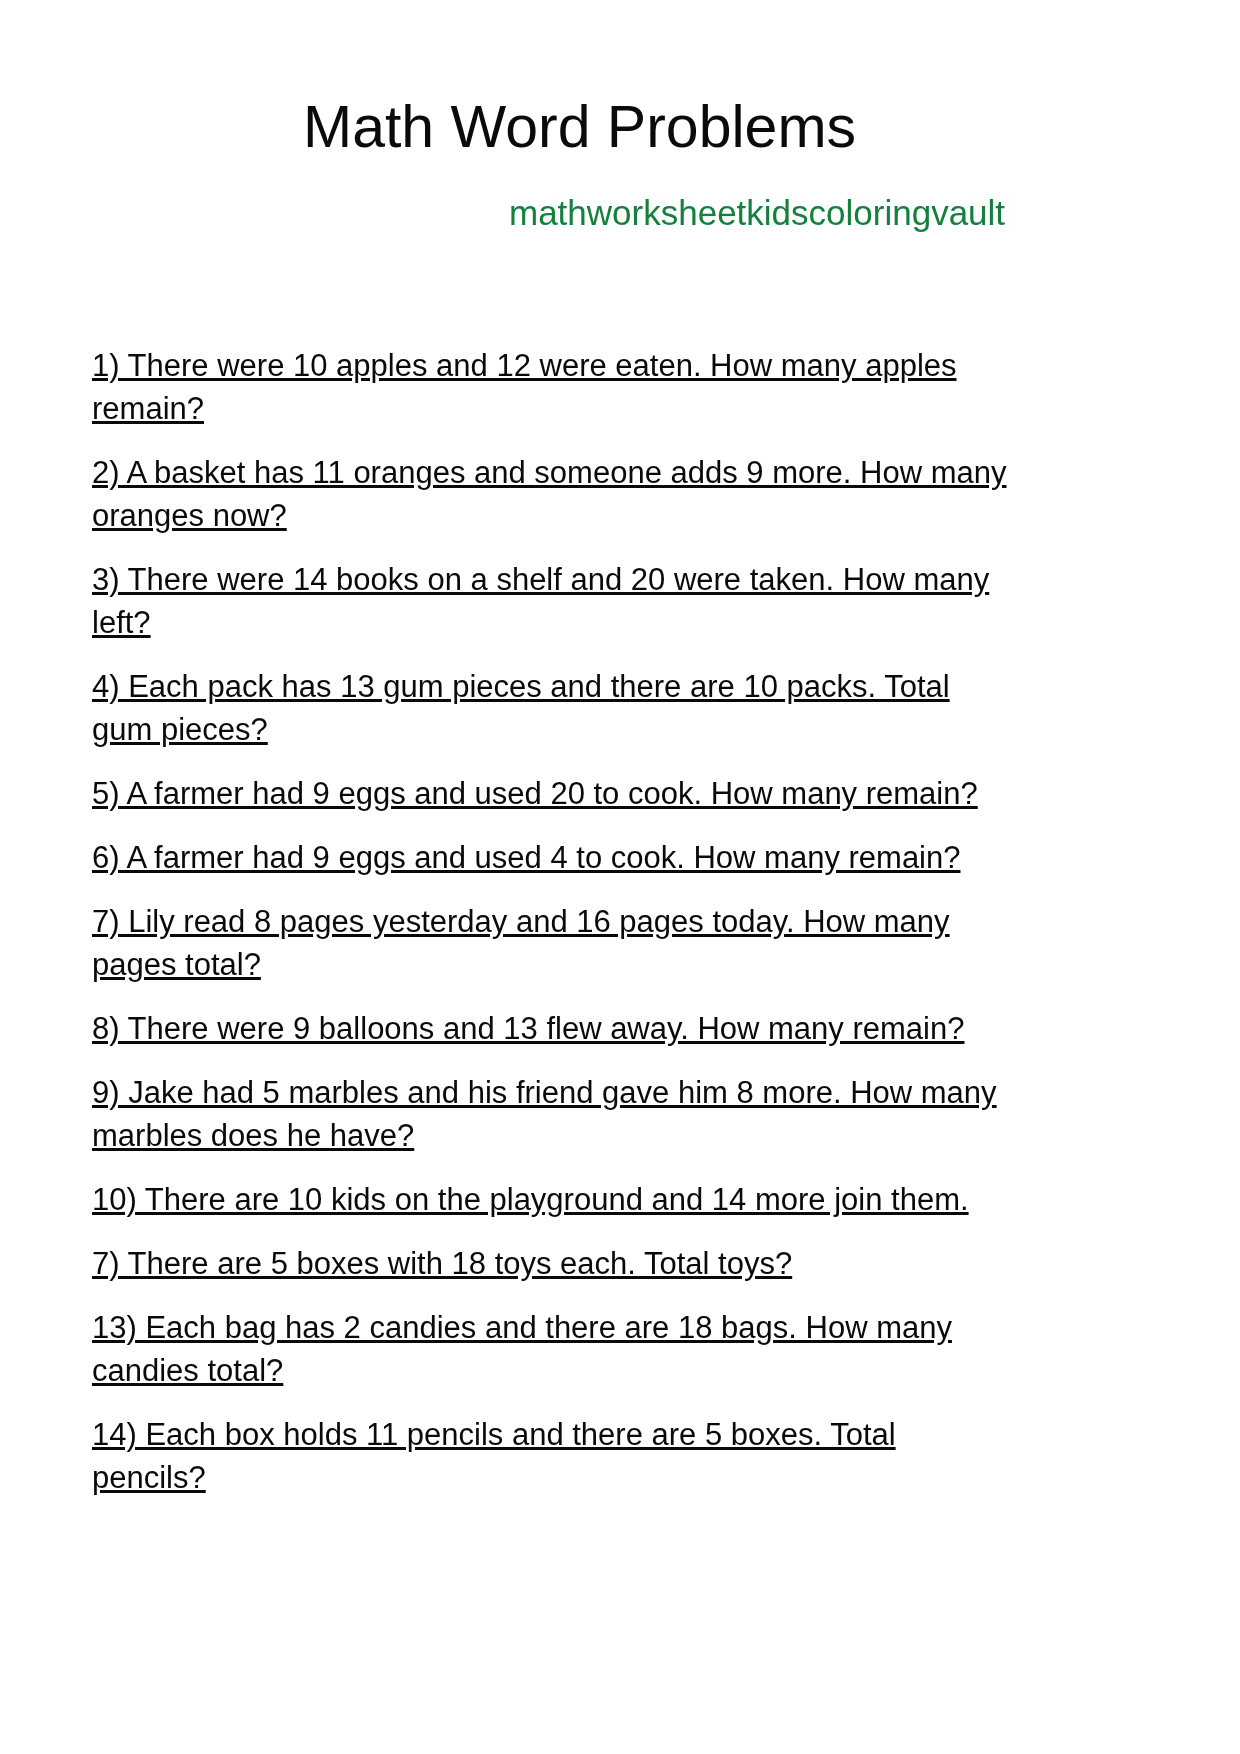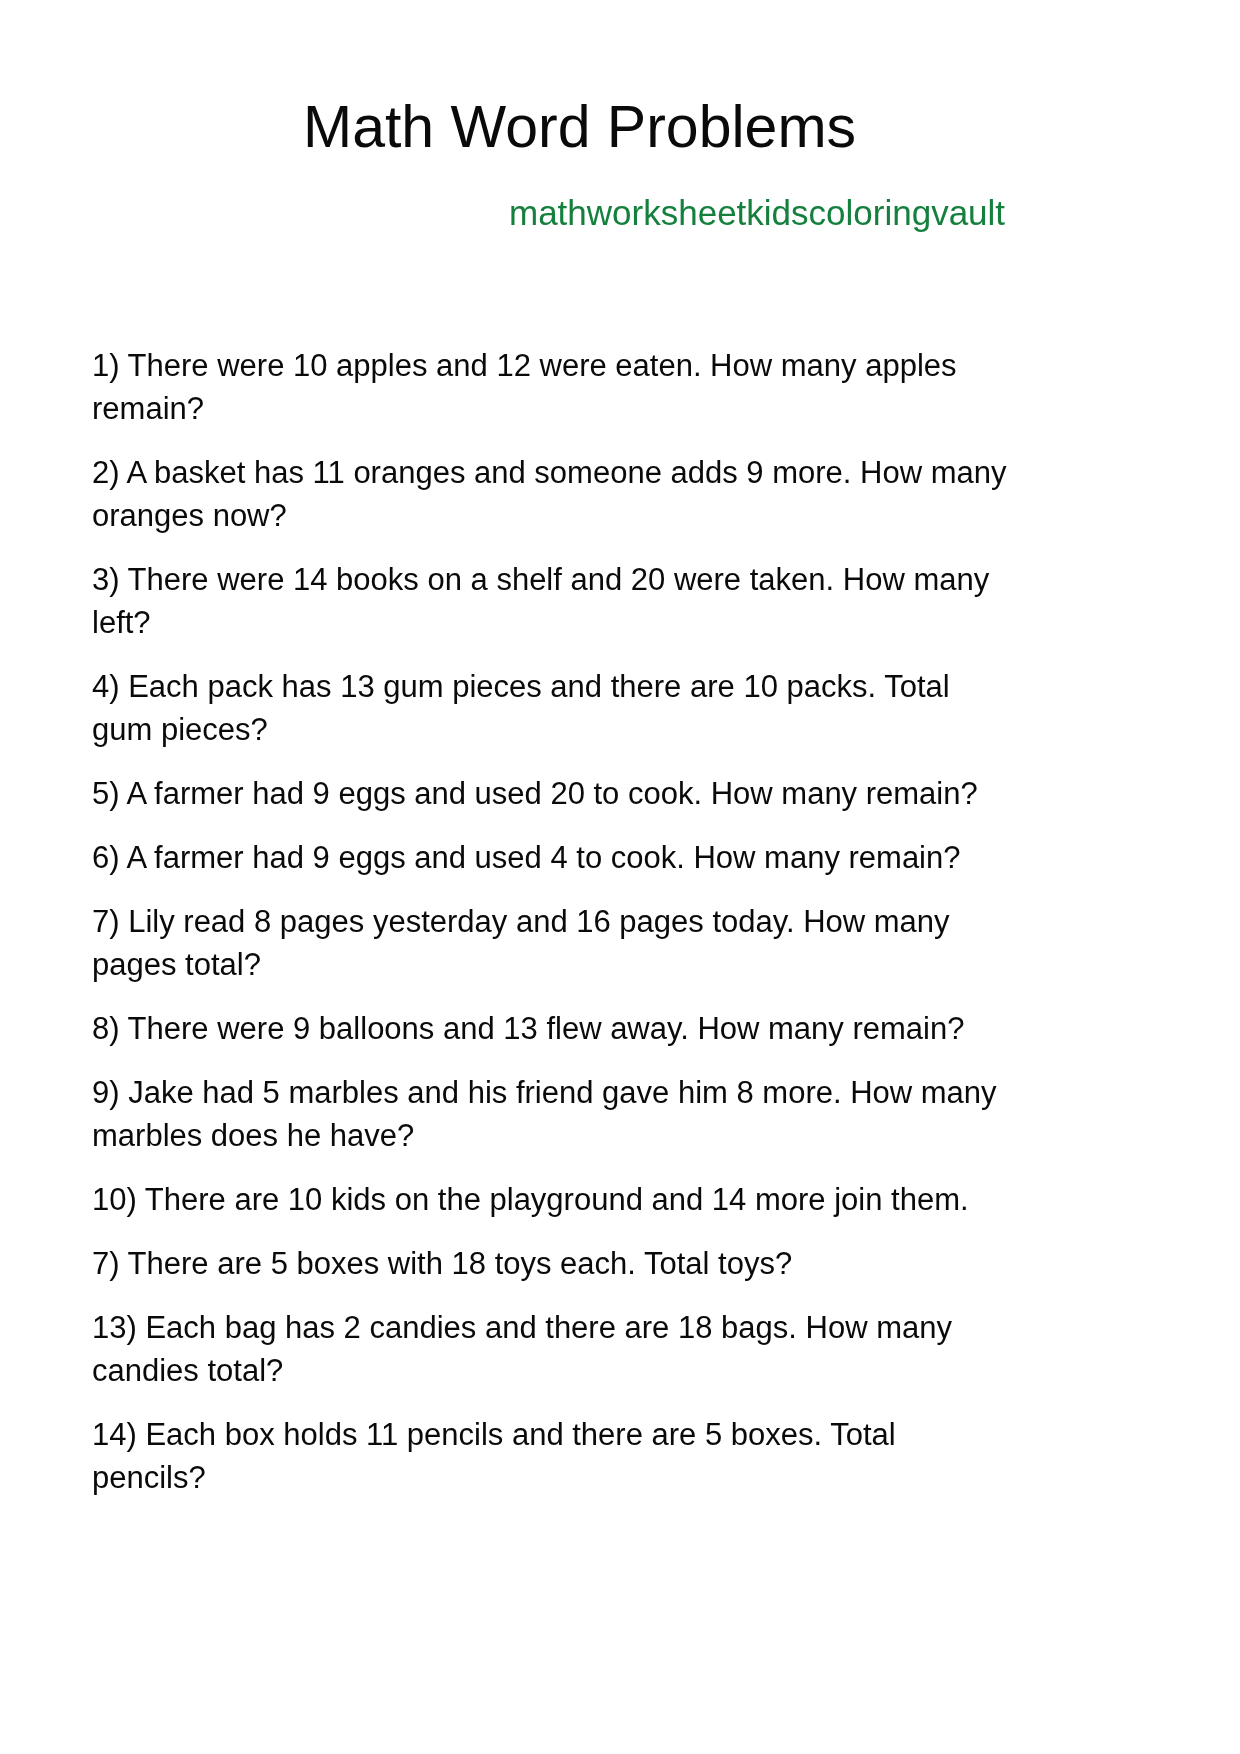--- a/index.html
+++ b/index.html
@@ -35,21 +35,21 @@
   }
   .problems {
     position: absolute;
     left: 92px;
     top: 344px;
     width: 1070px;
     font-size: 31px;
     line-height: 43px;
     color: #0a0a0a;
   }
-  .problem { margin: 0 0 21px 0; }
+  .problem { margin: 0 0 21px 0; text-decoration: underline; }
   .line { white-space: pre; }
 </style>
 </head>
 <body>
 
 <div class="page">
   <h1 class="title">Math Word Problems</h1>
   <div class="subtitle">mathworksheetkidscoloringvault</div>
   <div class="problems" id="problems-list">
       <div class="problem">

